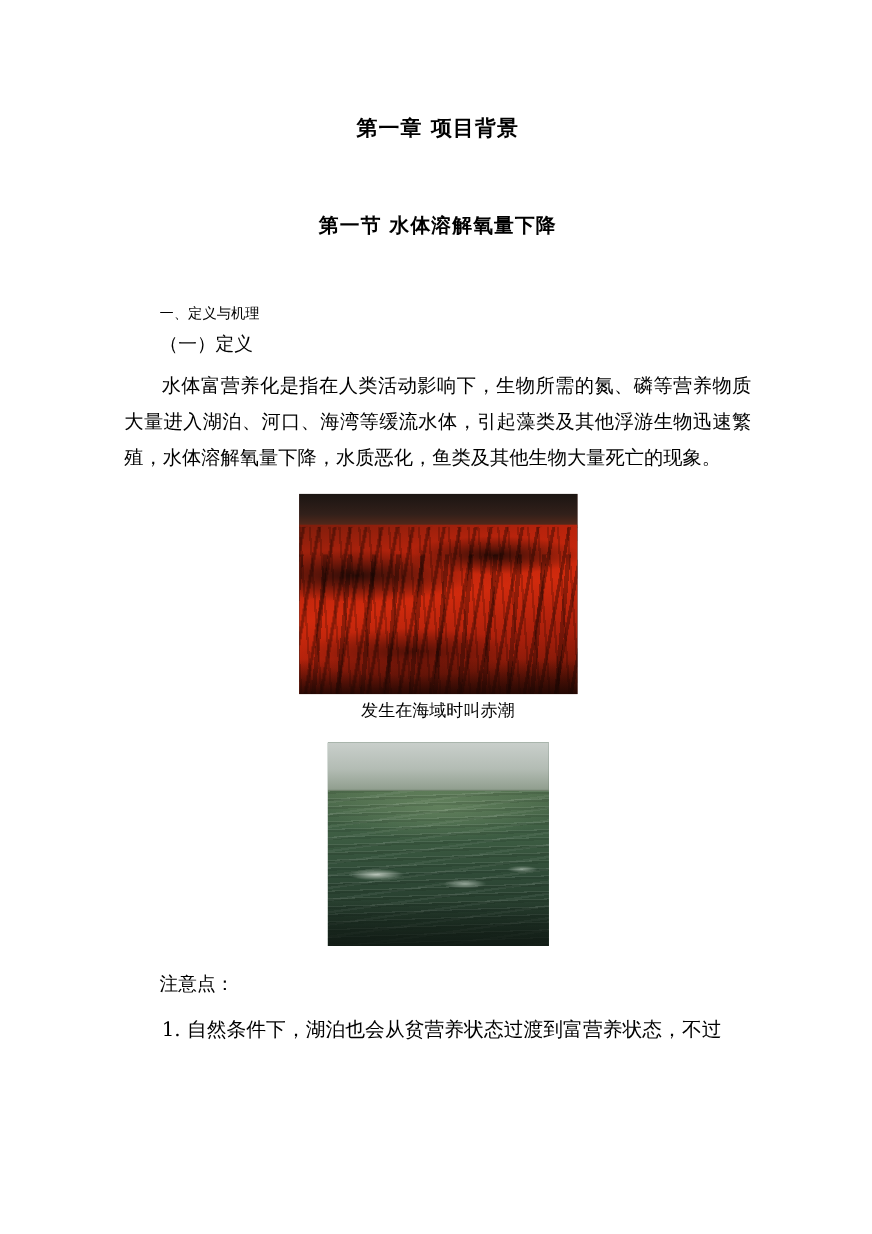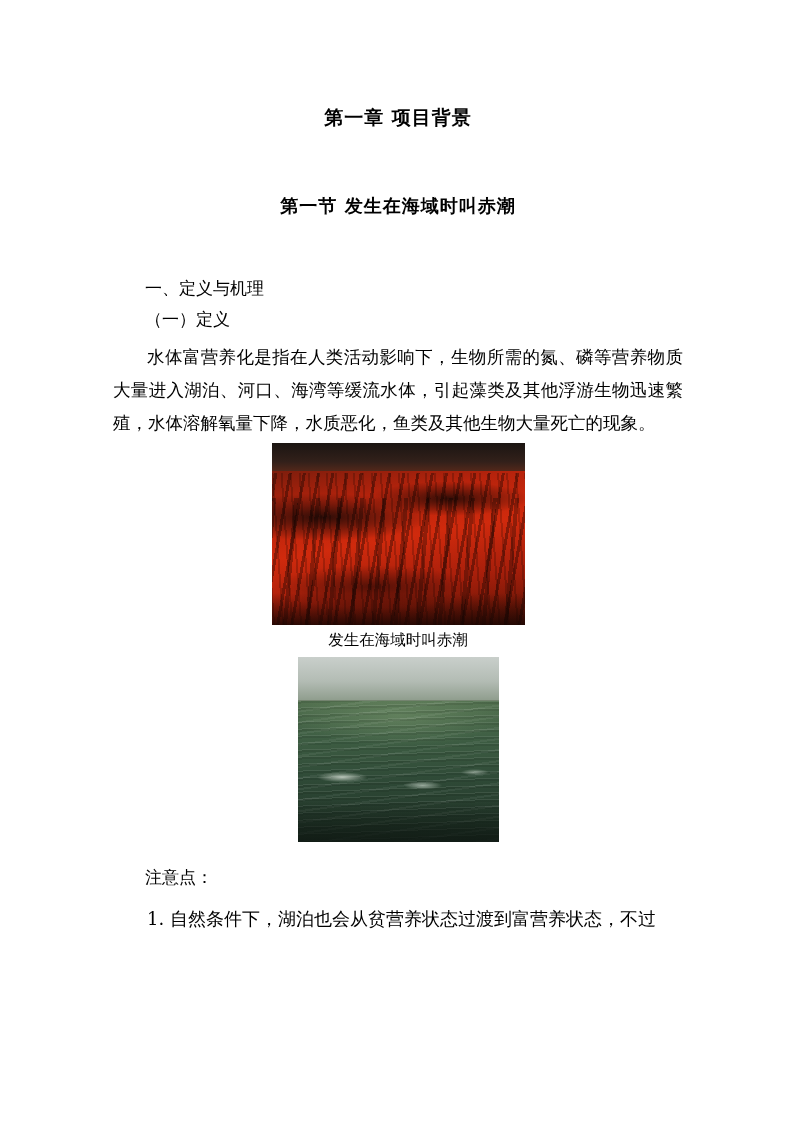--- a/index.html
+++ b/index.html
@@ -36,41 +36,41 @@
   }
   .section-title {
     text-align: center;
     font-size: 18px;
     font-weight: bold;
     letter-spacing: 1px;
     margin-top: 62px;
     line-height: 1.4;
   }
   .heading-1 {
-    font-size: 17px;
+    font-size: 13px;
     margin-top: 58px;
     text-indent: 32px;
     line-height: 1.5;
   }
   .heading-2 {
     font-size: 17px;
     margin-top: 6px;
     text-indent: 32px;
     line-height: 1.5;
   }
   .body-para {
     font-size: 17.5px;
     margin-top: 8px;
     text-indent: 34px;
     line-height: 1.88;
     text-align: justify;
     text-justify: inter-ideograph;
   }
   .figure-block {
-    margin-top: 4px;
+    margin-top: 16px;
     text-align: center;
   }
   .figure-img {
     display: block;
     margin: 0 auto;
     border: 0;
   }
   .figure-caption {
     font-size: 15.5px;
     text-align: center;
@@ -201,21 +201,21 @@
   }
 </style>
 </head>
 <body>
 
 <div class="page">
   <div class="content">
 
     <div class="chapter-title">第一章  项目背景</div>
 
-    <div class="section-title">第一节  发生在海域时叫赤潮</div>
+    <div class="section-title">第一节  水体溶解氧量下降</div>
 
     <div class="heading-1">一、定义与机理</div>
 
     <div class="heading-2">（一）定义</div>
 
     <div class="body-para">水体富营养化是指在人类活动影响下，生物所需的氮、磷等营养物质大量进入湖泊、河口、海湾等缓流水体，引起藻类及其他浮游生物迅速繁殖，水体溶解氧量下降，水质恶化，鱼类及其他生物大量死亡的现象。</div>
 
     <div class="figure-block">
       <div class="fig-red figure-img">
         <div class="sky"></div>

